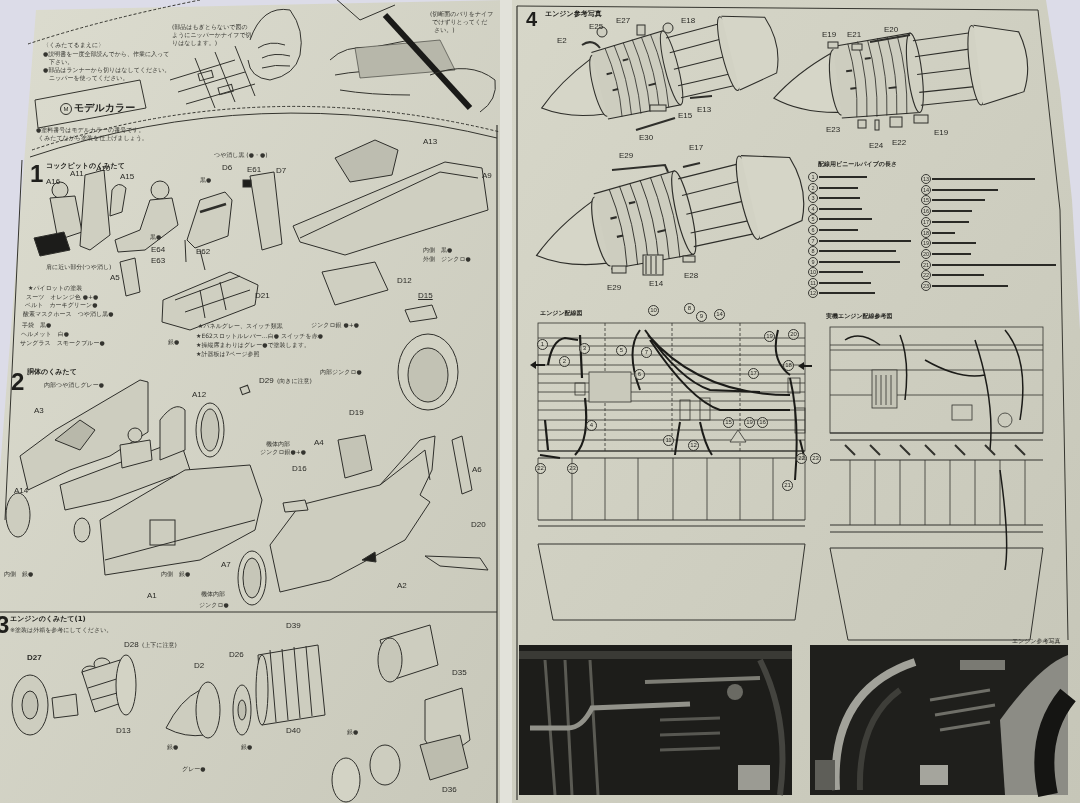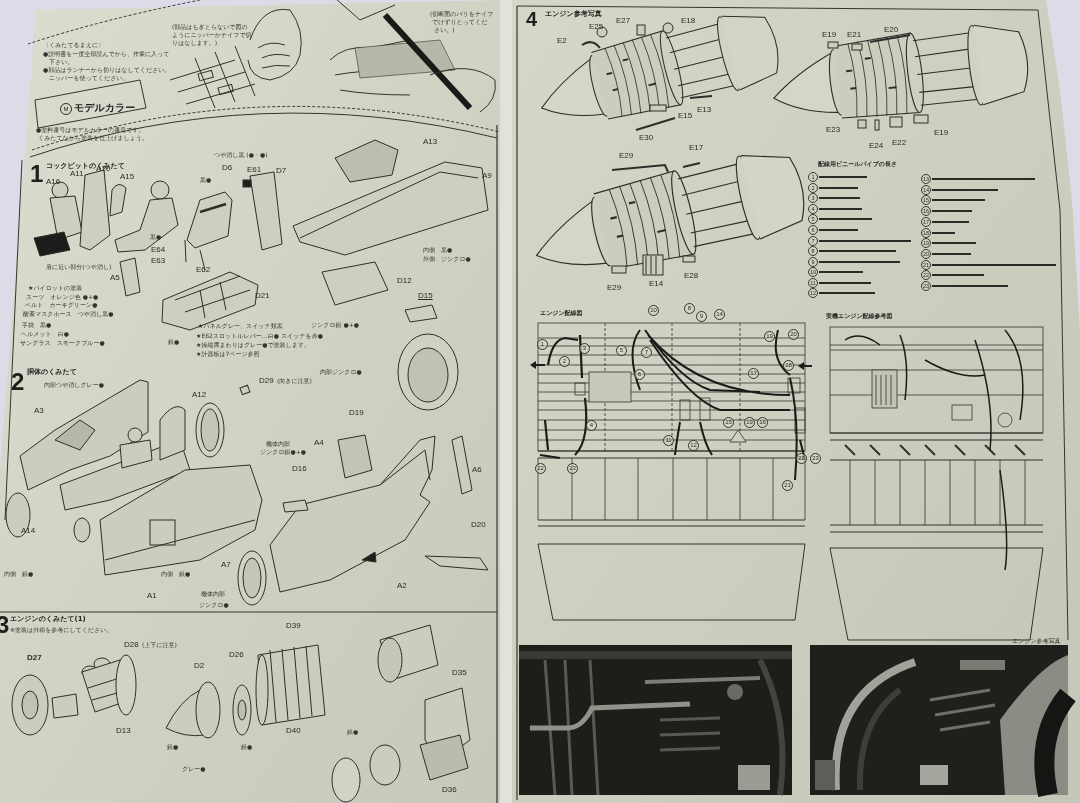--- a/index.html
+++ b/index.html
@@ -264,21 +264,21 @@
 <div class="steptitle" style="left:46px;top:163px;">コックピットのくみたて</div>
 <div class="lbl" style="left:46px;top:178px;">A16</div>
 <div class="lbl" style="left:70px;top:170px;">A11</div>
 <div class="lbl" style="left:96px;top:165px;">A10</div>
 <div class="lbl" style="left:120px;top:173px;">A15</div>
 <div class="lbl" style="left:222px;top:164px;">D6</div>
 <div class="lbl" style="left:247px;top:166px;">E61</div>
 <div class="lbl" style="left:276px;top:167px;">D7</div>
 <div class="lbl" style="left:151px;top:246px;">E64</div>
 <div class="lbl" style="left:151px;top:257px;">E63</div>
-<div class="lbl" style="left:196px;top:266px;">E62</div>
+<div class="lbl" style="left:196px;top:248px;">E62</div>
 <div class="lbl" style="left:110px;top:274px;">A5</div>
 <div class="lbl" style="left:255px;top:292px;">D21</div>
 <div class="lbl" style="left:423px;top:138px;">A13</div>
 <div class="lbl" style="left:482px;top:172px;">A9</div>
 <div class="lbl" style="left:397px;top:277px;">D12</div>
 <div class="lbl" style="left:418px;top:292px;text-decoration:underline;">D15</div>
 
 <div class="jp" style="left:214px;top:152px;">つや消し黒 (●・●)</div>
 <div class="jp" style="left:200px;top:177px;">黒●</div>
 <div class="jp" style="left:150px;top:234px;">黒●</div>
@@ -299,21 +299,21 @@
 
 <div class="note" style="left:198px;top:323px;">★パネルグレー、スイッチ類黒</div>
 <div class="note" style="left:196px;top:333px;">★E62スロットルレバー…白● スイッチを赤●</div>
 <div class="note" style="left:196px;top:342px;">★操縦席まわりはグレー●で塗装します。</div>
 <div class="note" style="left:196px;top:351px;">★計器板は7ページ参照</div>
 
 <div class="stepnum" style="left:11px;top:370px;">2</div>
 <div class="steptitle" style="left:27px;top:369px;">胴体のくみたて</div>
 <div class="jp" style="left:44px;top:382px;">内部つや消しグレー●</div>
 <div class="lbl" style="left:34px;top:407px;">A3</div>
-<div class="lbl" style="left:21px;top:487px;margin-top:40px;">A14</div>
+<div class="lbl" style="left:14px;top:487px;">A14</div>
 <div class="jp" style="left:4px;top:571px;">内側　銀●</div>
 <div class="lbl" style="left:192px;top:391px;text-align:right;">A12</div>
 <div class="lbl" style="left:259px;top:377px;">D29</div>
 <div class="jp" style="left:277px;top:378px;">(向きに注意)</div>
 <div class="jp" style="left:266px;top:441px;">機体内部</div>
 <div class="jp" style="left:260px;top:449px;">ジンクロ銀●+●</div>
 <div class="lbl" style="left:349px;top:409px;">D19</div>
 <div class="lbl" style="left:292px;top:465px;">D16</div>
 <div class="lbl" style="left:314px;top:439px;">A4</div>
 <div class="lbl" style="left:472px;top:466px;">A6</div>

